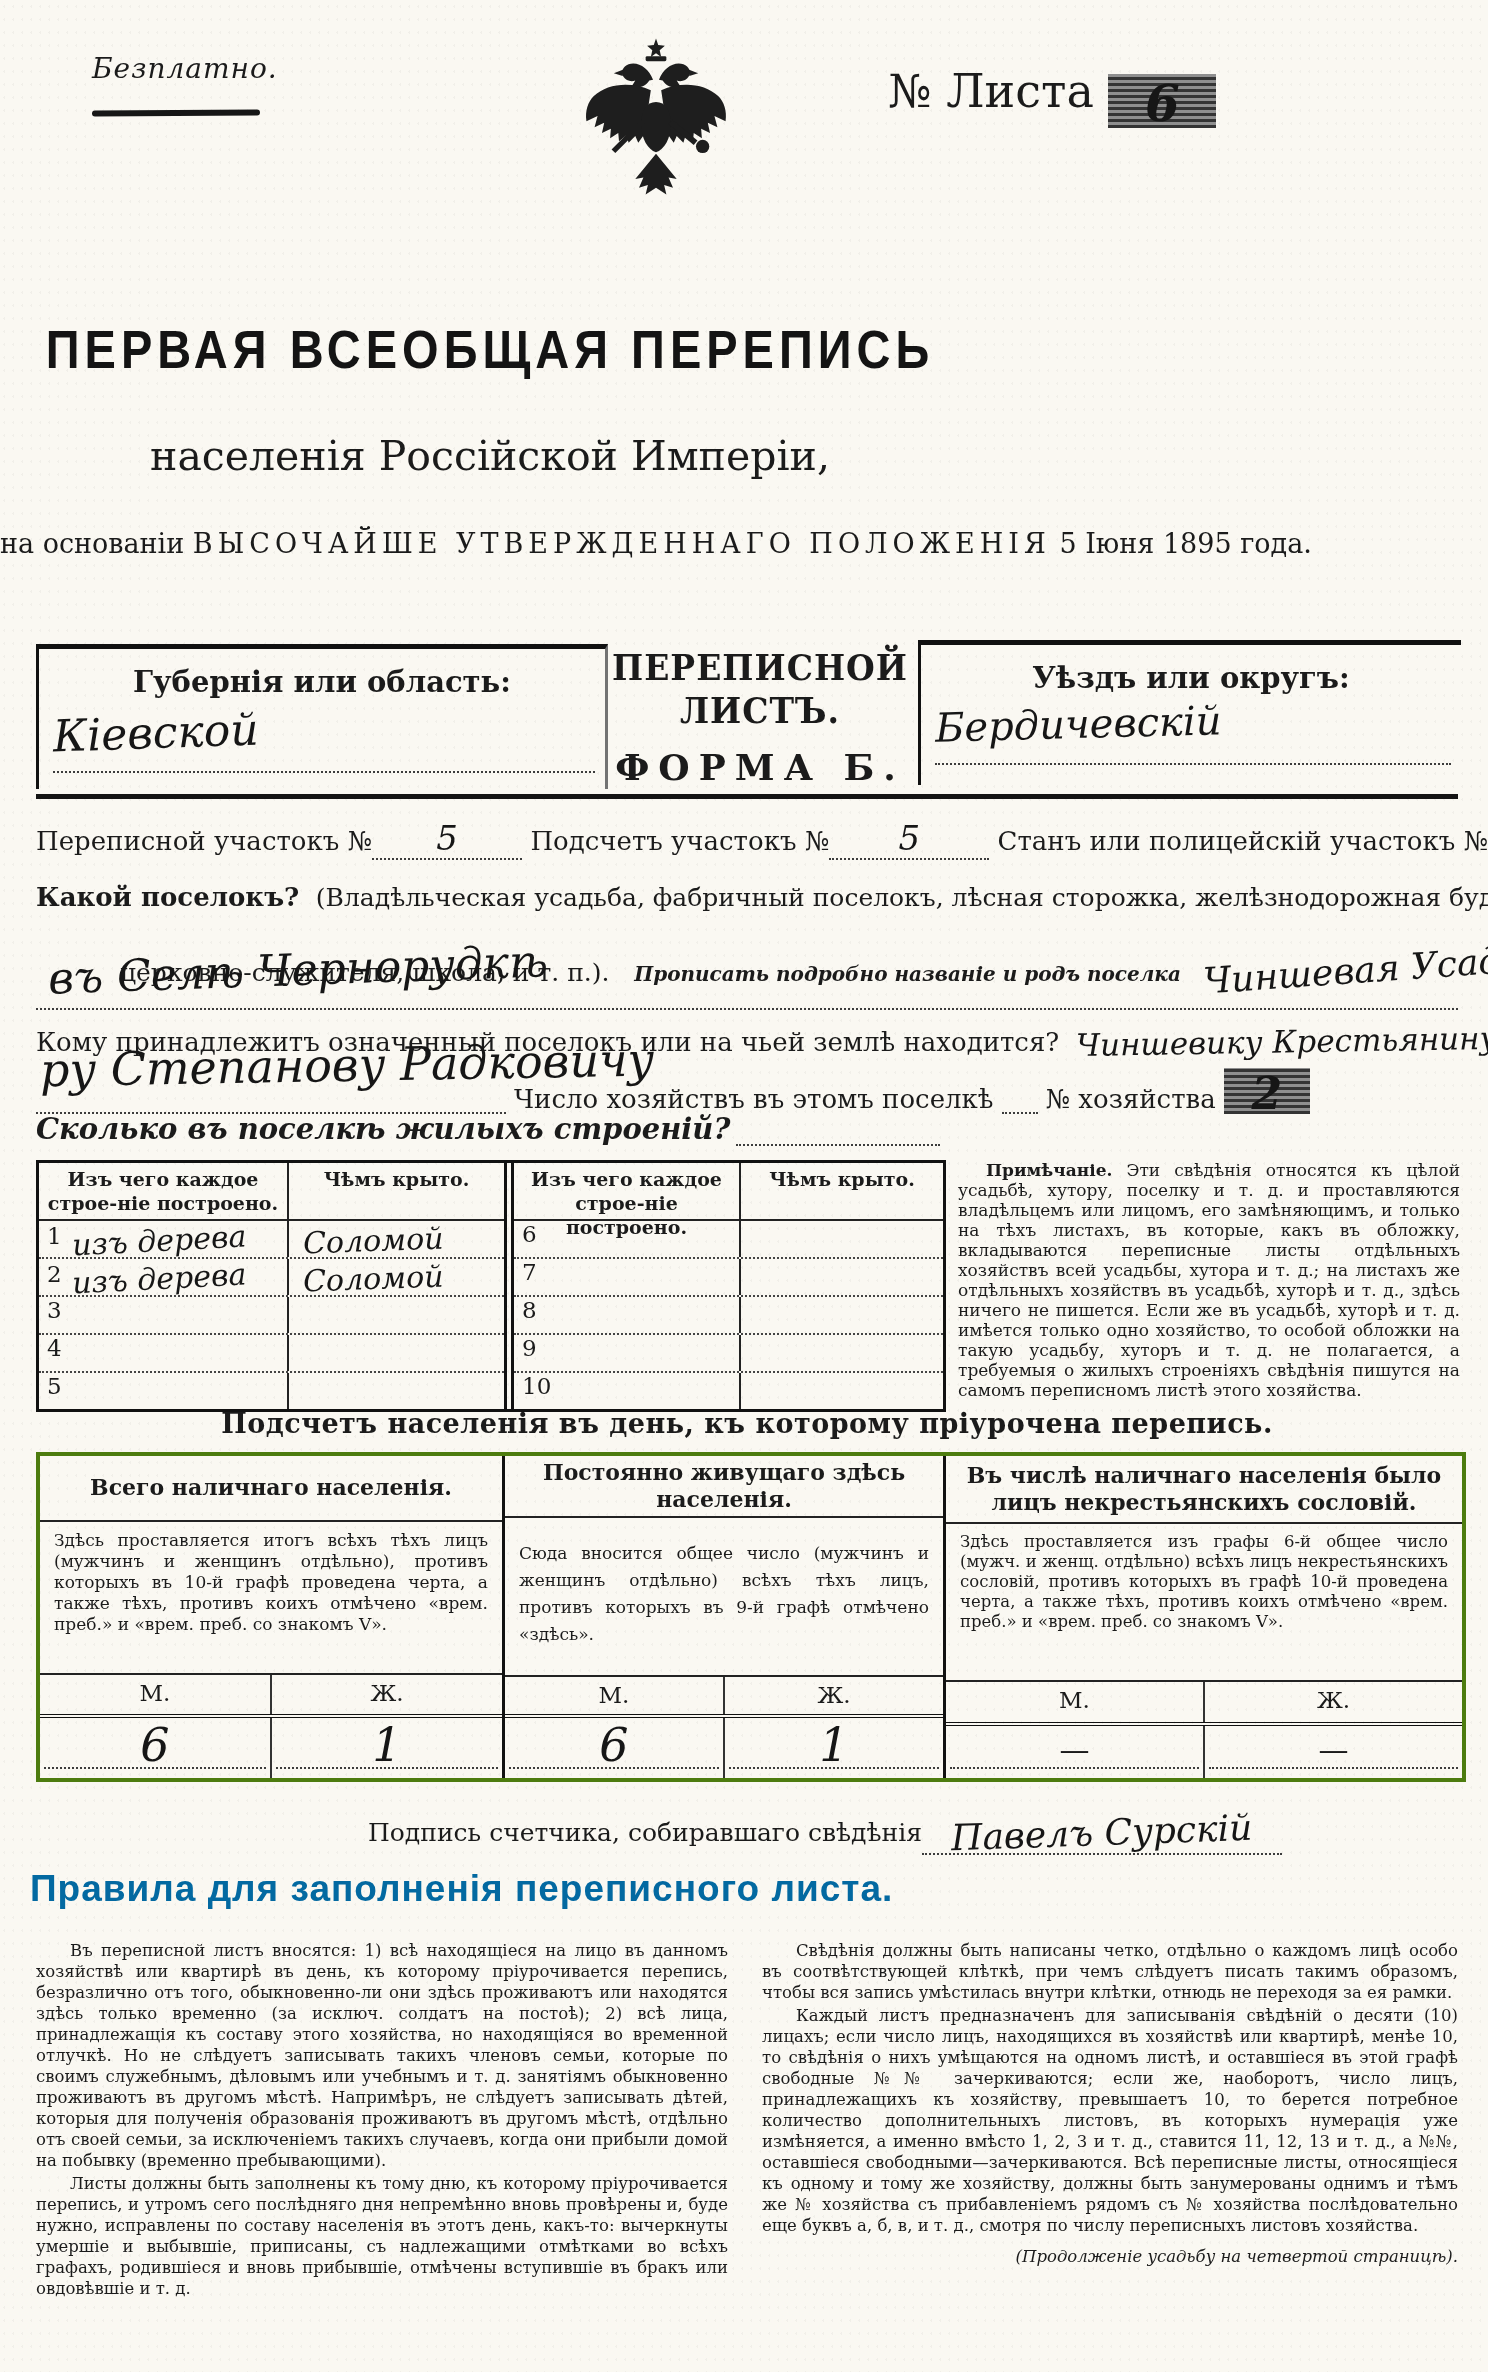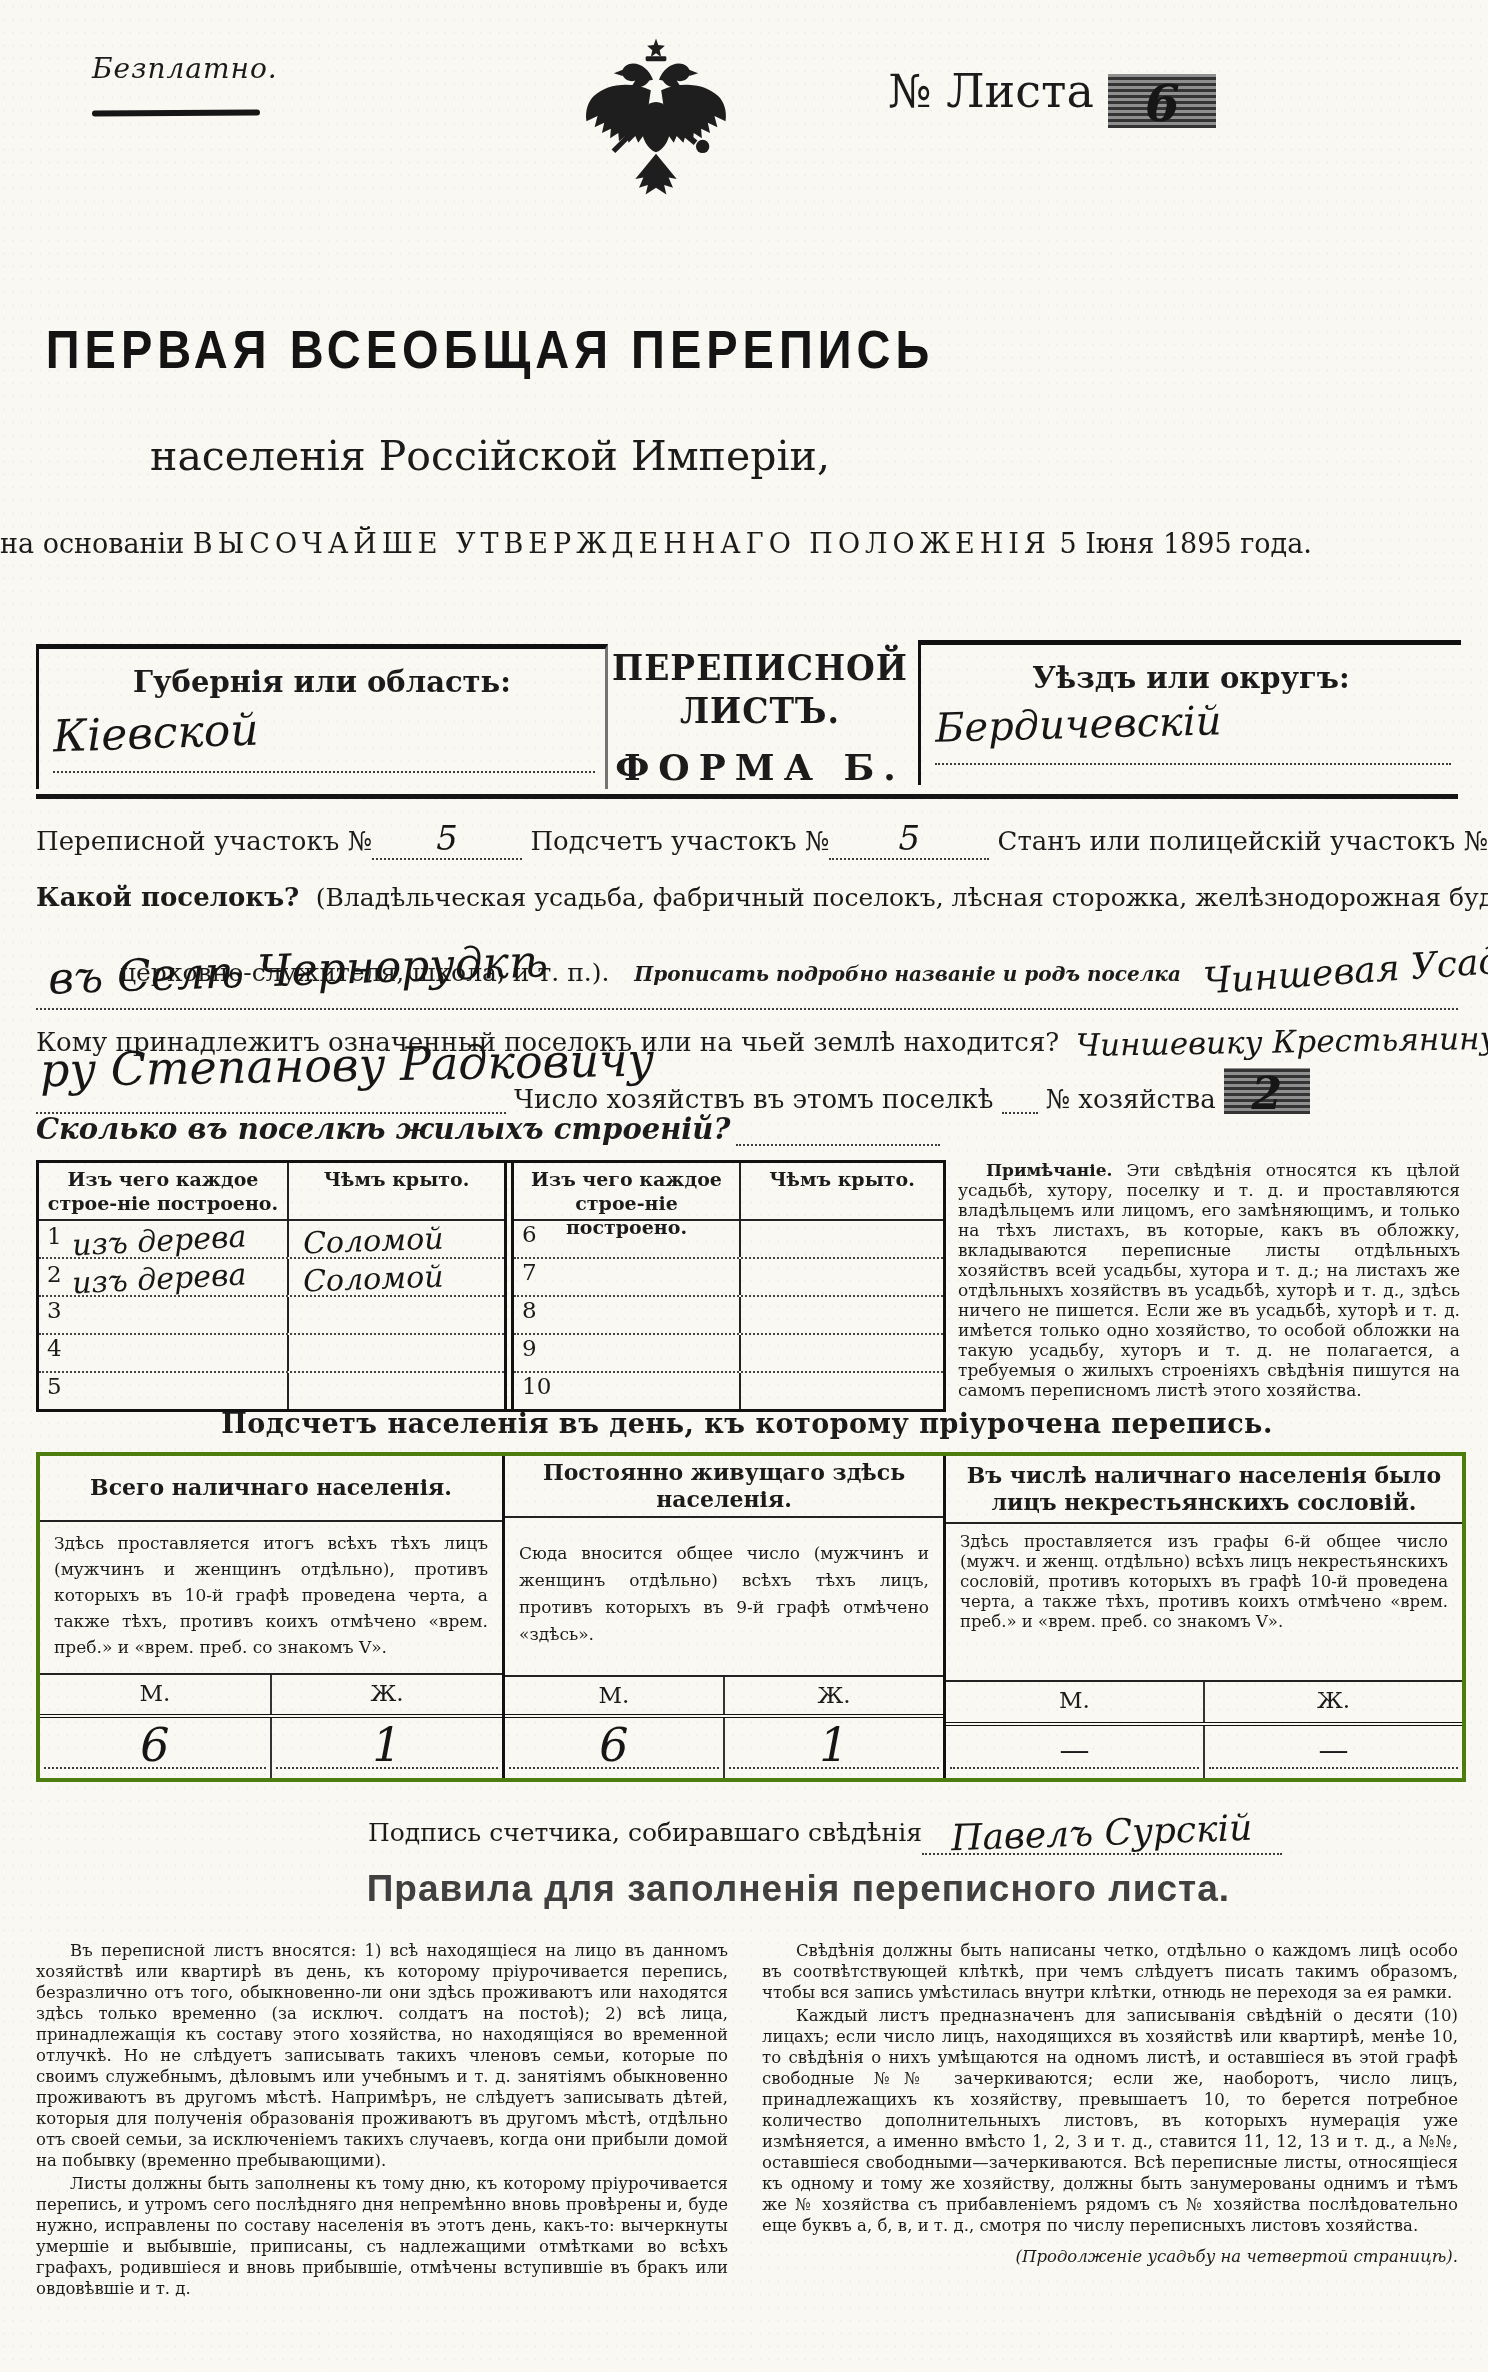--- a/index.html
+++ b/index.html
@@ -54,34 +54,34 @@
   .dblrule{width:4px;border-left:3px solid #111;border-right:3px solid #111;}
   .note-t{font-weight:700;}
   .note{font-size:17px;line-height:20px;text-align:justify;}
   
   .cnt-h{font-weight:700;font-size:27px;text-align:center;letter-spacing:0.5px;}
   .ctbl{display:flex;border:4px solid #4d7c0f;}
   .ccol{display:flex;flex-direction:column;}
   .ccol + .ccol{border-left:3px solid #111;}
   .ctitle{height:66px;border-bottom:2px solid #222;display:flex;align-items:center;justify-content:center;
           font-weight:700;font-size:22px;text-align:center;line-height:1.25;padding:0 10px;}
-  .cdesc{height:148px;border-bottom:2px solid #222;font-size:17px;line-height:26px;
+  .cdesc{height:148px;border-bottom:2px solid #222;font-size:17px;line-height:21px;
          text-align:justify;padding:8px 14px 0 14px;}
   .cmf{display:flex;height:40px;border-bottom:4px double #111;}
   .cmf div{flex:1;font-size:23px;text-align:center;padding-top:5px;}
   .cmf div + div{border-left:2px solid #333;}
   .cvals{display:flex;flex:1;}
   .vcell{flex:1;position:relative;display:flex;align-items:center;justify-content:center;}
   .vcell + .vcell{border-left:2px solid #333;}
   .vcell::after{content:"";position:absolute;left:4px;right:4px;bottom:9px;border-bottom:2px dotted #3c3c3c;}
   .vhand{font-size:46px;padding-bottom:6px;}
   
   .sig-lab{font-size:25px;}
   .rules-h{font-family:"Liberation Sans",sans-serif;font-weight:700;font-size:37px;
-           letter-spacing:1px;text-align:right;color:#404040;}
+           letter-spacing:1px;text-align:left;color:#0369a1;}
   .rcol{font-size:16.5px;line-height:21px;text-align:justify;}
   .rcol p{margin:0;text-indent:34px;}
   .rcol p + p{margin-top:2px;}
   .cont{font-style:italic;text-align:right;margin-top:10px;font-size:16.5px;}
 </style>
 </head>
 <body>
 
 <div class="abs free" style="left:92px;top:52px;">Безплатно.</div>
 <div class="abs free-rule" style="left:92px;top:110px;width:168px;"></div>

